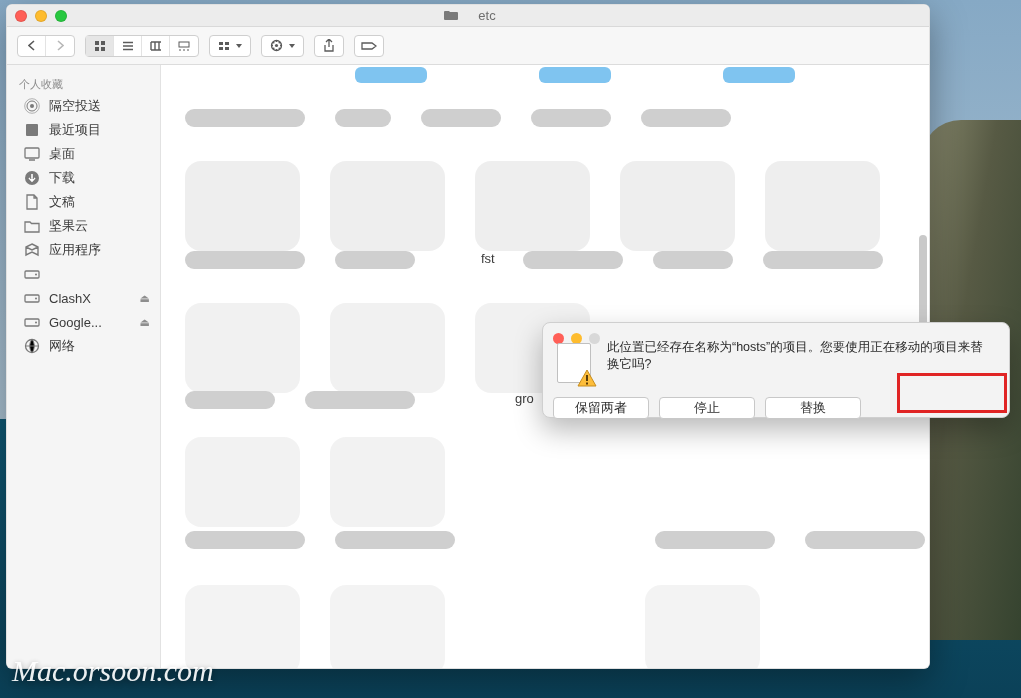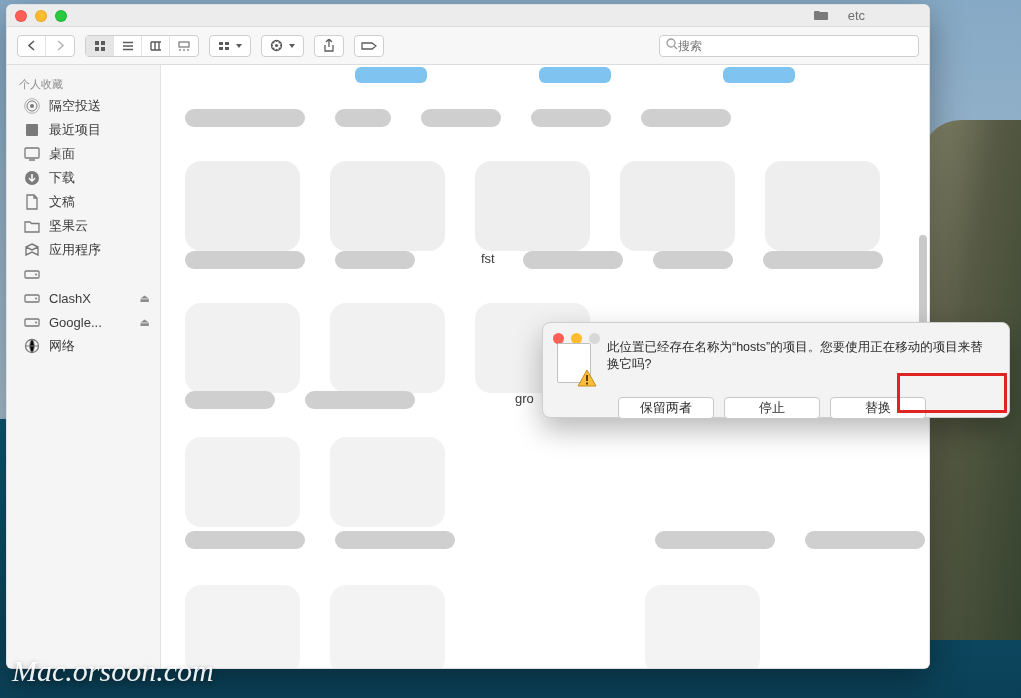--- a/index.html
+++ b/index.html
@@ -17,21 +17,21 @@
     .window { position:absolute; left:6px; top:4px; width:924px; height:665px;
               background:#fff; border:1px solid rgba(0,0,0,.12); border-radius:6px;
               box-shadow:0 12px 36px rgba(0,0,0,.35); overflow:hidden; z-index:5;
               display:flex; flex-direction:column; }
 
     .titlebar { height:22px; background:#ececec; border-bottom:1px solid #d9d9d9;
                 display:flex; align-items:center; padding:0 8px; gap:8px; }
     .traffic { display:flex; gap:8px; }
     .tl { width:12px; height:12px; border-radius:50%; border:1px solid rgba(0,0,0,.1); }
     .tl.red{background:#ff5f57;} .tl.yel{background:#febc2e;} .tl.grn{background:#28c840;}
-    .titlecenter { flex:1; display:flex; justify-content:flex-end; align-items:center; gap:20px;
+    .titlecenter { flex:1; display:flex; justify-content:center; align-items:center; gap:20px;
                    color:#6e6e6e; font-size:13px; }
 
     .toolbar { height:38px; background:#f7f7f7; border-bottom:1px solid #dcdcdc;
                display:flex; align-items:center; padding:0 10px; gap:10px; }
     .seg, .btn { height:22px; background:#fff; border:1px solid #cfcfcf; border-radius:4px;
                  display:flex; align-items:center; }
     .seg span, .btn span { width:28px; height:100%; display:flex; align-items:center;
                            justify-content:center; color:#5b5b5b; border-right:1px solid #e3e3e3; }
     .seg span:last-child, .btn span:last-child { border-right:none; }
     .seg span.sel { background:#e6e6e6; }
@@ -67,21 +67,21 @@
               box-shadow:0 12px 28px rgba(0,0,0,.28); z-index:20; padding:10px 18px 8px 10px; }
     .d-traffic { display:flex; gap:7px; position:absolute; left:10px; top:10px; }
     .mini { width:11px; height:11px; border-radius:50%; }
     .mini.r{background:#ff5f57;} .mini.y{background:#febc2e;} .mini.g{background:#d8d8d8;}
     .d-body { display:flex; gap:10px; margin-top:4px; }
     .d-icon { width:44px; height:44px; position:relative; margin-top:6px; flex-shrink:0; }
     .d-icon .doc { width:34px; height:40px; background:#fff; border:1px solid #c0c0c0;
                    border-radius:2px; position:absolute; left:4px; top:0; }
     .d-icon .warn { position:absolute; right:0; bottom:0; width:20px; height:18px; }
     .d-text { font-size:12.5px; color:#2b2b2b; line-height:1.35; padding-top:2px; }
-    .d-buttons { display:flex; gap:10px; justify-content:center; margin-top:10px; }
+    .d-buttons { display:flex; gap:10px; justify-content:flex-start; margin-top:10px; }
     .d-btn { min-width:96px; height:22px; background:#fff; border:1px solid #c8c8c8;
              border-radius:4px; font-size:13px; color:#2d2d2d;
              display:flex; align-items:center; justify-content:center; cursor:pointer; }
     .hl-replace { position:absolute; left:897px; top:373px; width:110px; height:40px;
                   border:3px solid #e02424; z-index:25; pointer-events:none; }
 
     .watermark { position:absolute; left:12px; bottom:10px; z-index:30;
                  font-family:Georgia,"Times New Roman",serif; font-style:italic;
                  font-size:30px; color:#fff; text-shadow:0 2px 6px rgba(0,0,0,.45); opacity:.92; }
   </style>
@@ -180,29 +180,20 @@
           </svg>
     </span>
       </div>
     <div class="btn">
         <span>
       <svg width="16" height="12">
             <path fill="none" stroke="#5b5b5b" stroke-width="1.3" d="M1 3h10l4 3-4 3H1z"></path>
           </svg>
     </span>
       </div>
-    <div class="search">
-      <span>
-        <svg width="12" height="12">
-            <circle cx="5" cy="5" r="4" fill="none" stroke="#9e9e9e" stroke-width="1.3"></circle>
-            <path stroke="#9e9e9e" stroke-width="1.3" d="M8 8l3 3"></path>
-          </svg>
-      </span>
-      <input placeholder="搜索" style="">
-    </div>
   </div>
 
   <div class="body">
     <div class="sidebar">
       <div class="sb-head">个人收藏</div>
       <div class="sb-item">
         <span class="sb-ico">
             <svg width="16" height="16">
               <circle cx="8" cy="8" r="2" fill="#7a7a7a"></circle>
               <circle cx="8" cy="8" r="5" fill="none" stroke="#7a7a7a"></circle>

